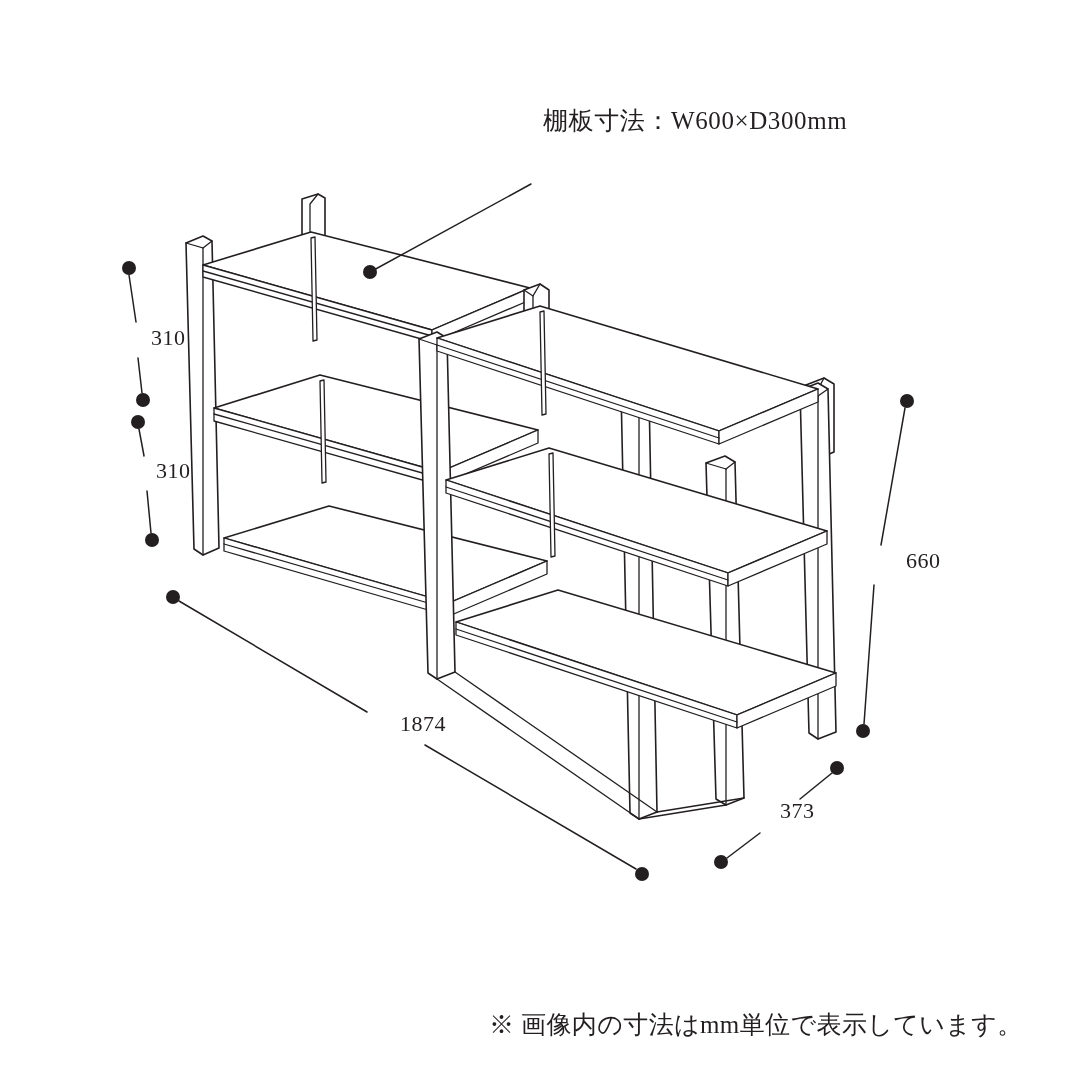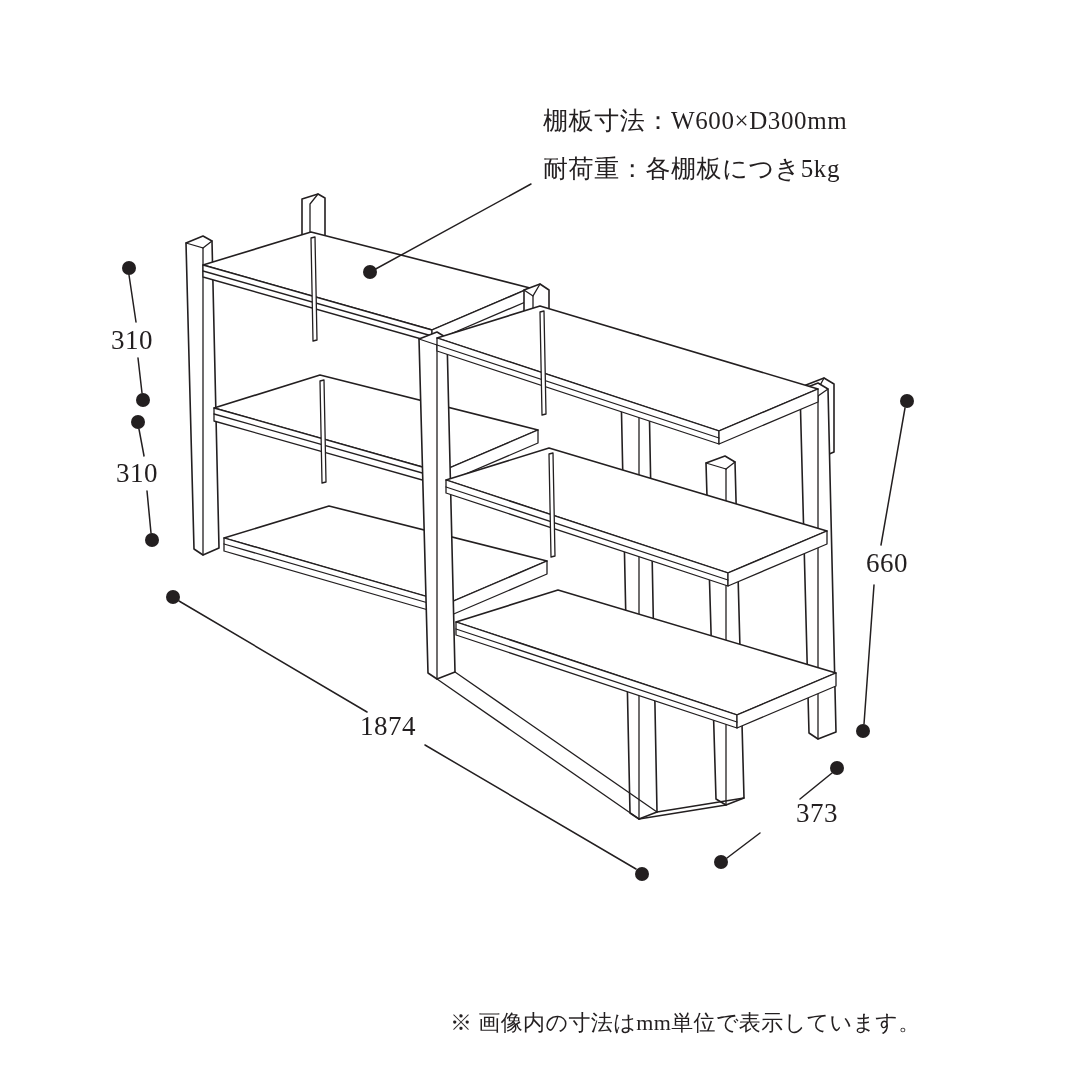--- a/index.html
+++ b/index.html
@@ -73,33 +73,34 @@
     font-family: "Liberation Serif", "DejaVu Serif", serif;
   }
   .spec-text {
     font-size: 25px;
     letter-spacing: 0.6px;
   }
   #spec-line-1 { left: 543px; top: 104px; }
   #spec-line-2 { left: 543px; top: 152px; }
 
   .dim-text {
-    font-size: 27px;
+    font-size: 22px;
     letter-spacing: 0.5px;
+    margin-left: 40px;
   }
   #dim-h-upper { left: 111px; top: 325px; }
   #dim-h-lower { left: 116px; top: 458px; }
   #dim-width    { left: 360px; top: 711px; }
-  #dim-depth    { left: 796px; top: 798px; }
+  #dim-depth    { left: 740px; top: 798px; }
   #dim-height   { left: 866px; top: 548px; }
 
   #footnote {
-    left: 450px;
+    left: 489px;
     top: 1008px;
-    font-size: 22px;
+    font-size: 25px;
     letter-spacing: 0.4px;
   }
 </style>
 </head>
 <body>
 
 <div id="page">
 
   <svg id="drawing" viewBox="0 0 1080 1080">
 
@@ -261,21 +262,20 @@
       <circle class="dim-dot" cx="907" cy="401" r="7"></circle>
       <path class="dim-line" d="M905,408 L881,545"></path>
       <path class="dim-line" d="M874,585 L864,724"></path>
       <circle class="dim-dot" cx="863" cy="731" r="7"></circle>
     </g>
 
   </svg>
 
   <div class="txt spec-text" id="spec-line-1">棚板寸法：W600×D300mm</div>
 
-  <div class="txt spec-text" id="spec-line-2">耐荷重：各棚板につき5kg</div>
 
   <div class="txt dim-text" id="dim-h-upper">310</div>
 
   <div class="txt dim-text" id="dim-h-lower">310</div>
 
   <div class="txt dim-text" id="dim-width">1874</div>
 
   <div class="txt dim-text" id="dim-depth">373</div>
 
   <div class="txt dim-text" id="dim-height">660</div>

